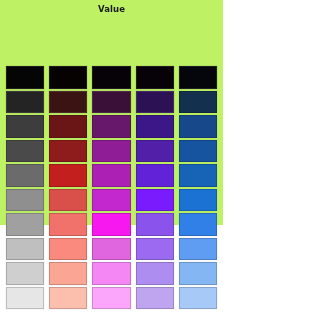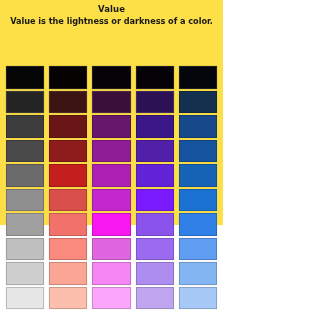--- a/index.html
+++ b/index.html
@@ -12,21 +12,21 @@
     height: 320px;
     background: #ffffff;
     font-family: "DejaVu Sans", "Liberation Sans", sans-serif;
     overflow: hidden;
     position: relative;
   }
   #page {
     width: 223px;
     height: 225px;
     position: relative;
-    background: #fde047;
+    background: #bef264;
     box-sizing: border-box;
   }
   .header {
     padding: 3px 5px 0 5px;
     text-align: center;
   }
   .title {
     font-size: 8.5px;
     font-weight: bold;
     color: #1a1a1a;
@@ -77,21 +77,20 @@
   }
 </style>
 </head>
 <body>
 
 <div id="page">
 
   <div class="header">
     <div class="title">Value</div>
     <div class="subtitle">
-      <span class="subtitle-line">Value is the lightness or darkness of a color.</span>
     </div>
   </div>
 
   <div class="grid" id="swatch-grid">
       <div class="grid-row">
         <div class="swatch dark-cell" style="background: rgb(5, 5, 5);"></div>
         <div class="swatch dark-cell" style="background: rgb(6, 2, 2);"></div>
         <div class="swatch dark-cell" style="background: rgb(7, 2, 7);"></div>
         <div class="swatch dark-cell" style="background: rgb(6, 2, 8);"></div>
         <div class="swatch dark-cell" style="background: rgb(4, 6, 11);"></div>

